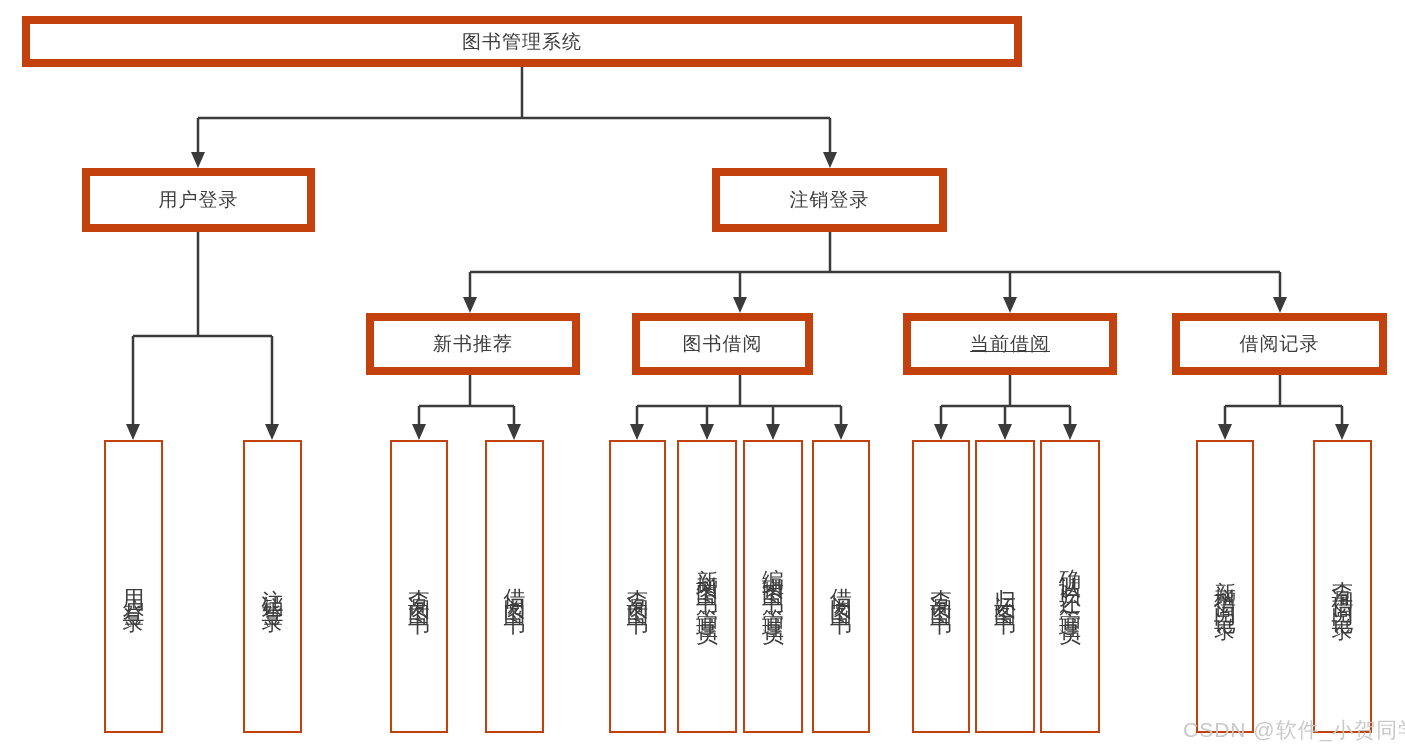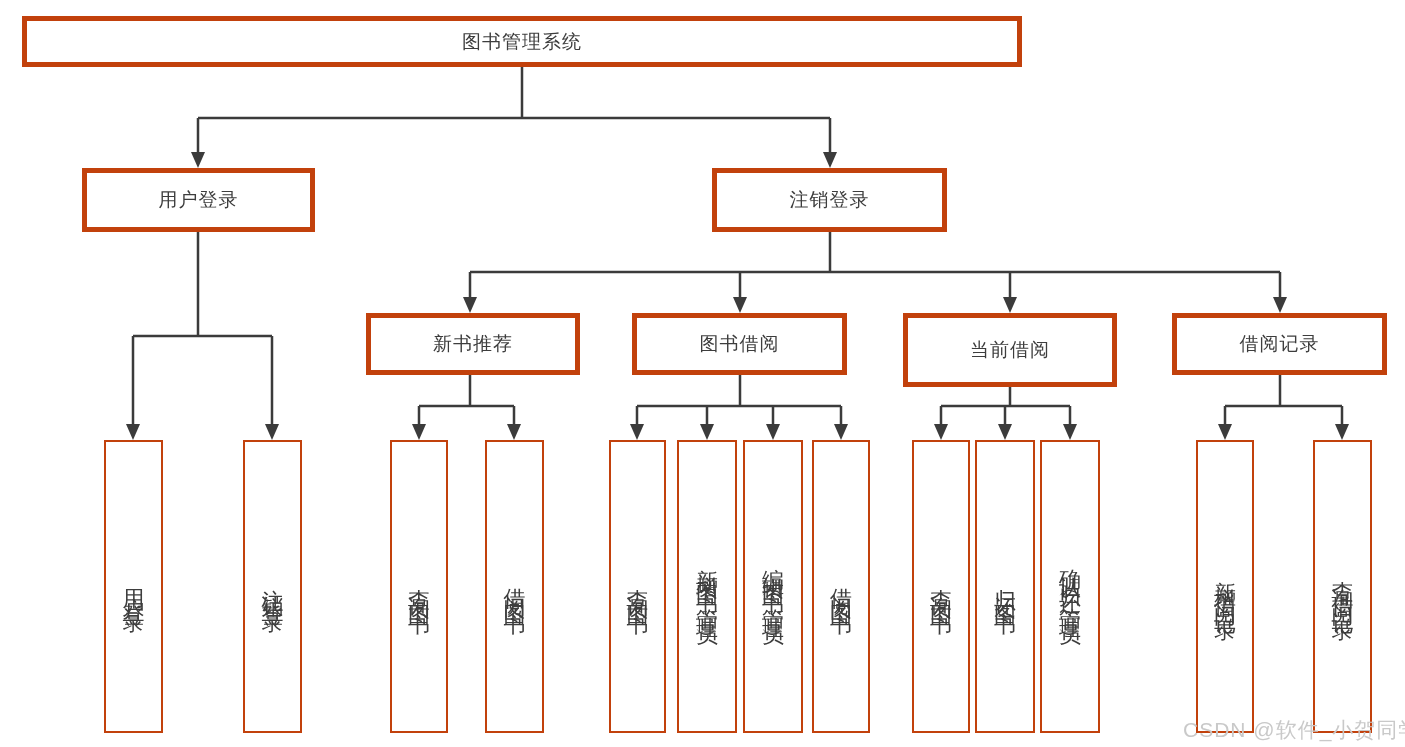--- a/index.html
+++ b/index.html
@@ -13,21 +13,21 @@
   }
   .wires {
     position: absolute;
     left: 0; top: 0;
     width: 1405px; height: 747px;
   }
   .node {
     position: absolute;
     box-sizing: border-box;
     background: #ffffff;
-    border: 5px solid #c2410c;
+    border: 8px solid #c2410c;
     color: #3d3d3d;
     display: flex;
     align-items: center;
     justify-content: center;
     text-align: center;
   }
   .node.hnode { font-size: 19px; letter-spacing: 1px; }
   .node.root  { font-size: 19px; letter-spacing: 1px; }
   .node.leaf {
     border-width: 2px;
@@ -92,22 +92,22 @@
       <polygon points="1335,424 1349,424 1342,440"></polygon>
     </g>
   </svg>
 
   <div class="node root" style="left:22px; top:16px; width:1000px; height:51px;">图书管理系统</div>
 
   <div class="node hnode" style="left:82px; top:168px; width:233px; height:64px;">用户登录</div>
   <div class="node hnode" style="left:712px; top:168px; width:235px; height:64px;">注销登录</div>
 
   <div class="node hnode" style="left:366px; top:313px; width:214px; height:62px;">新书推荐</div>
-  <div class="node hnode" style="left:632px; top:313px; width:215px; height:62px;">图书借阅</div>
-  <div class="node hnode" style="left:903px; top:313px; width:214px; height:74px;">当前借阅</div>
+  <div class="node hnode" style="left:632px; top:313px; width:181px; height:62px;">图书借阅</div>
+  <div class="node hnode" style="left:903px; top:313px; width:214px; height:62px;text-decoration:underline;">当前借阅</div>
   <div class="node hnode" style="left:1172px; top:313px; width:215px; height:62px;">借阅记录</div>
 
   <div class="node leaf" style="left:104px; top:440px; width:59px; height:293px;">用户登录</div>
   <div class="node leaf" style="left:243px; top:440px; width:59px; height:293px;">注销登录</div>
 
   <div class="node leaf" style="left:390px; top:440px; width:58px; height:293px;">查询图书</div>
   <div class="node leaf" style="left:485px; top:440px; width:59px; height:293px;">借阅图书</div>
 
   <div class="node leaf" style="left:609px; top:440px; width:57px; height:293px;">查询图书</div>
   <div class="node leaf" style="left:677px; top:440px; width:60px; height:293px;">新增图书（管理员）</div>

